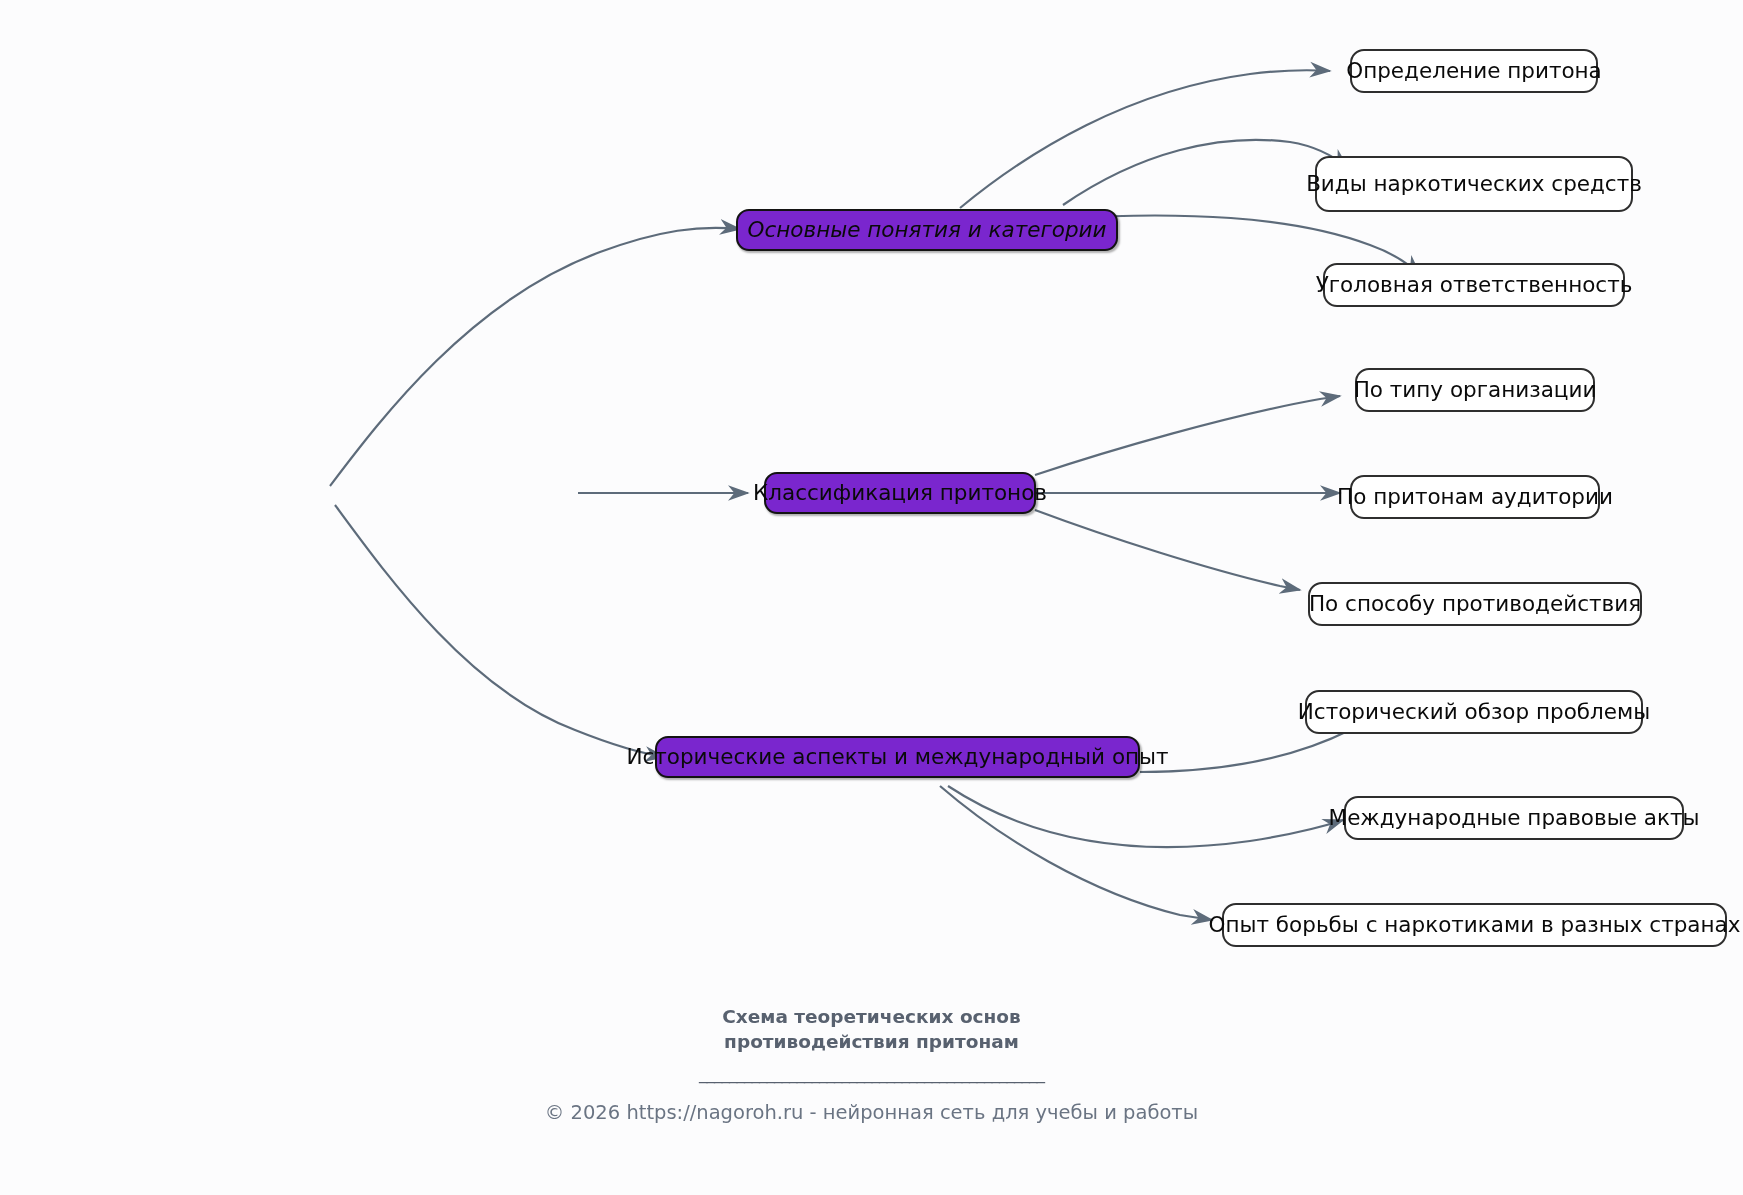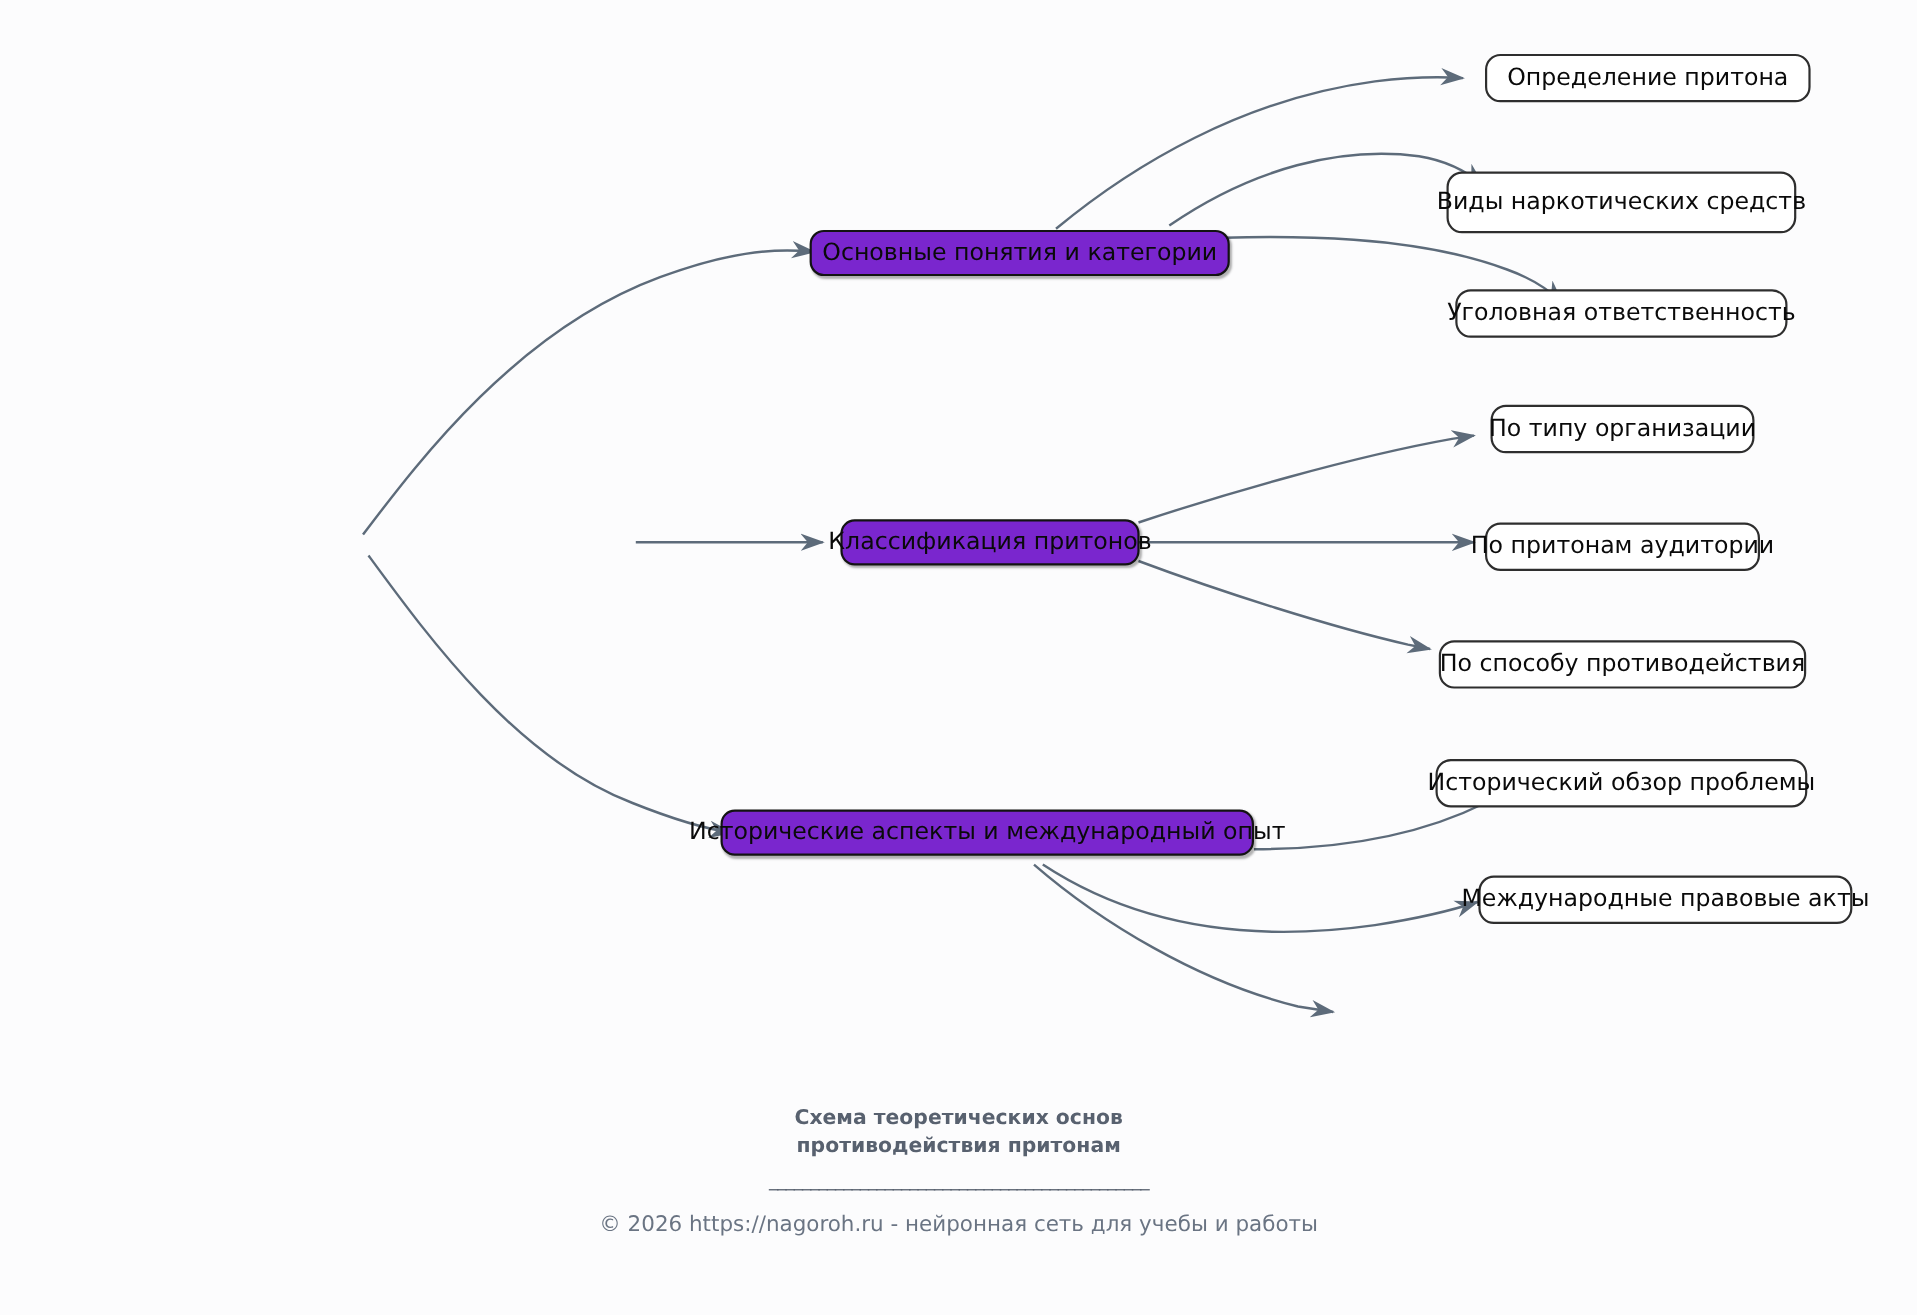--- a/index.html
+++ b/index.html
@@ -126,42 +126,43 @@
     <path class="edge-path" marker-end="url(#arrow)" d="M 1035,475 C 1110,450 1230,415 1320,399 L 1340,396"></path>
     <path class="edge-path" marker-end="url(#arrow)" d="M 1035,493 L 1340,493"></path>
     <path class="edge-path" marker-end="url(#arrow)" d="M 1035,510 C 1110,538 1210,570 1280,586 L 1300,590"></path>
 
     <path class="edge-path" marker-end="url(#arrow)" d="M 1140,772 C 1220,772 1290,760 1350,730 C 1385,712 1405,700 1418,693"></path>
     <path class="edge-path" marker-end="url(#arrow)" d="M 948,786 C 1030,840 1130,858 1250,841 C 1295,834 1325,826 1343,820"></path>
     <path class="edge-path" marker-end="url(#arrow)" d="M 940,786 C 1000,838 1090,893 1180,915 L 1212,920"></path>
   </svg>
 
 
-  <div class="node node-branch" style="left:736px; top:209px; width:382px; height:42px;">Основные понятия и категории</div>
+  <div class="node node-branch" style="left:736px; top:209px; width:382px; height:42px;font-style:italic;">Основные понятия и категории</div>
 
   <div class="node node-branch" style="left:764px; top:472px; width:272px; height:42px;">Классификация притонов</div>
 
   <div class="node node-branch" style="left:655px; top:736px; width:485px; height:42px;">Исторические аспекты и международный опыт</div>
 
-  <div class="node node-leaf" style="left:1350px; top:49px; width:296px; height:44px;">Определение притона</div>
+  <div class="node node-leaf" style="left:1350px; top:49px; width:248px; height:44px;">Определение притона</div>
 
   <div class="node node-leaf" style="left:1315px; top:156px; width:318px; height:56px;">Виды наркотических средств</div>
 
   <div class="node node-leaf" style="left:1323px; top:263px; width:302px; height:44px;">Уголовная ответственность</div>
 
   <div class="node node-leaf" style="left:1355px; top:368px; width:240px; height:44px;">По типу организации</div>
 
   <div class="node node-leaf" style="left:1350px; top:475px; width:250px; height:44px;">По притонам аудитории</div>
 
   <div class="node node-leaf" style="left:1308px; top:582px; width:334px; height:44px;">По способу противодействия</div>
 
   <div class="node node-leaf" style="left:1305px; top:690px; width:338px; height:44px;">Исторический обзор проблемы</div>
 
   <div class="node node-leaf" style="left:1305px; top:796px; width:340px; height:44px;margin-left:39px;">Международные правовые акты</div>
 
+  <div class="node node-leaf" style="left:1222px; top:903px; width:505px; height:44px;">Опыт борьбы с наркотиками в разных странах</div>
 
   <div id="footer">
     <div id="footer-title">Схема теоретических основ противодействия притонам</div>
     <div id="footer-divider">______________________________________________</div>
     <div id="footer-credit">© 2026 https://nagoroh.ru - нейронная сеть для учебы и работы</div>
   </div>
 
 </div>
 
 </body></html>

